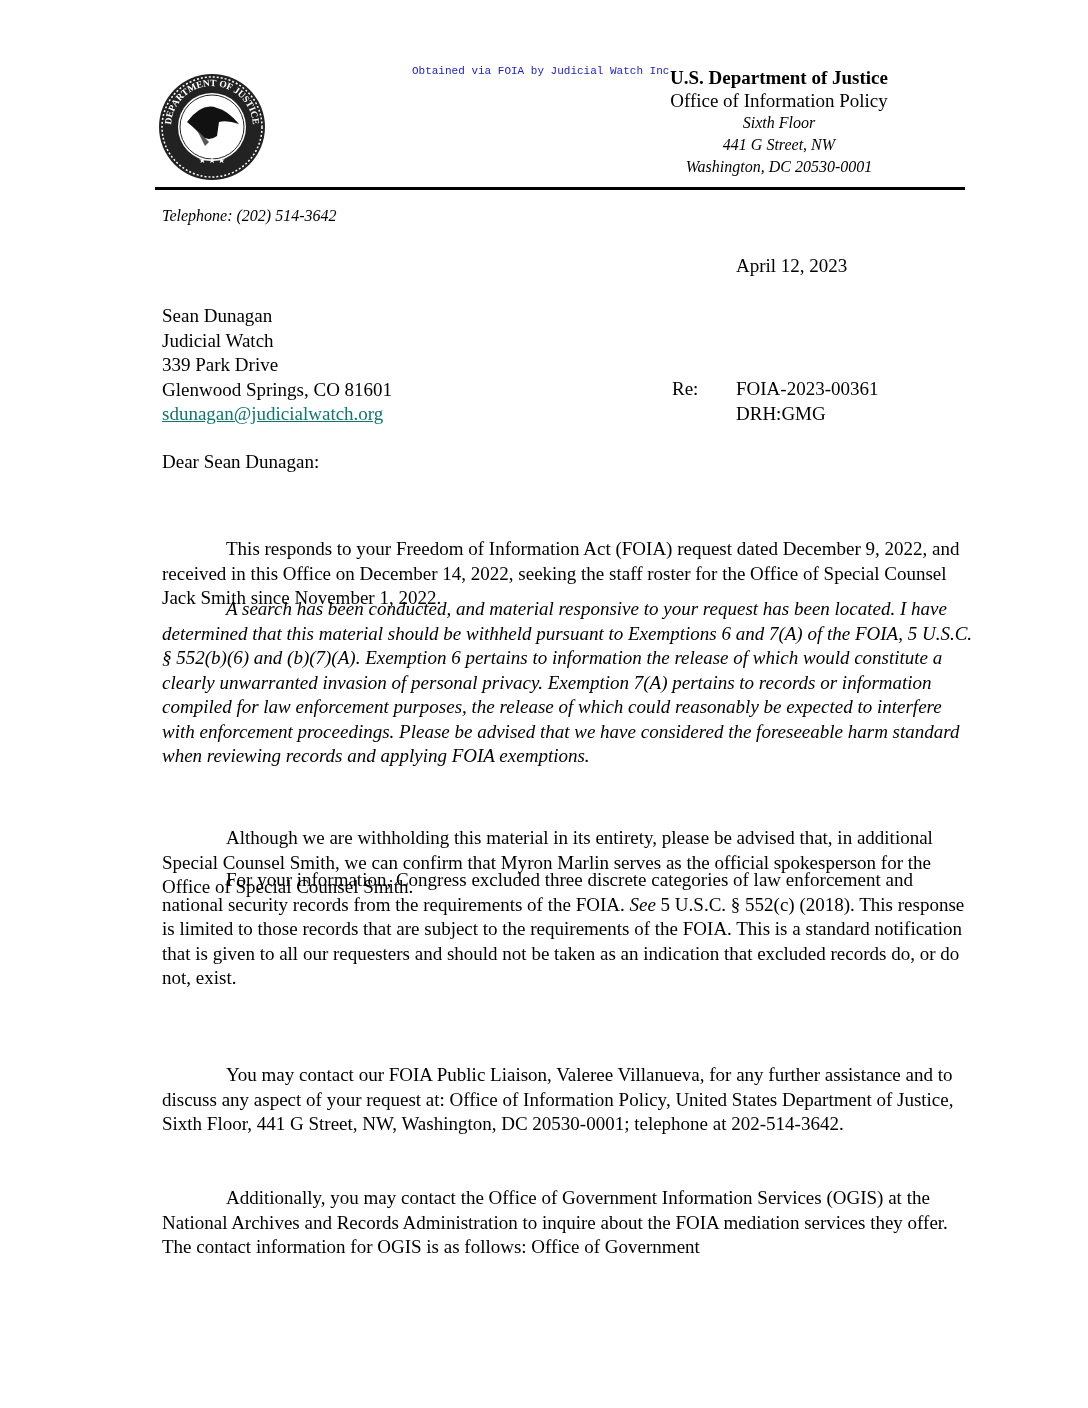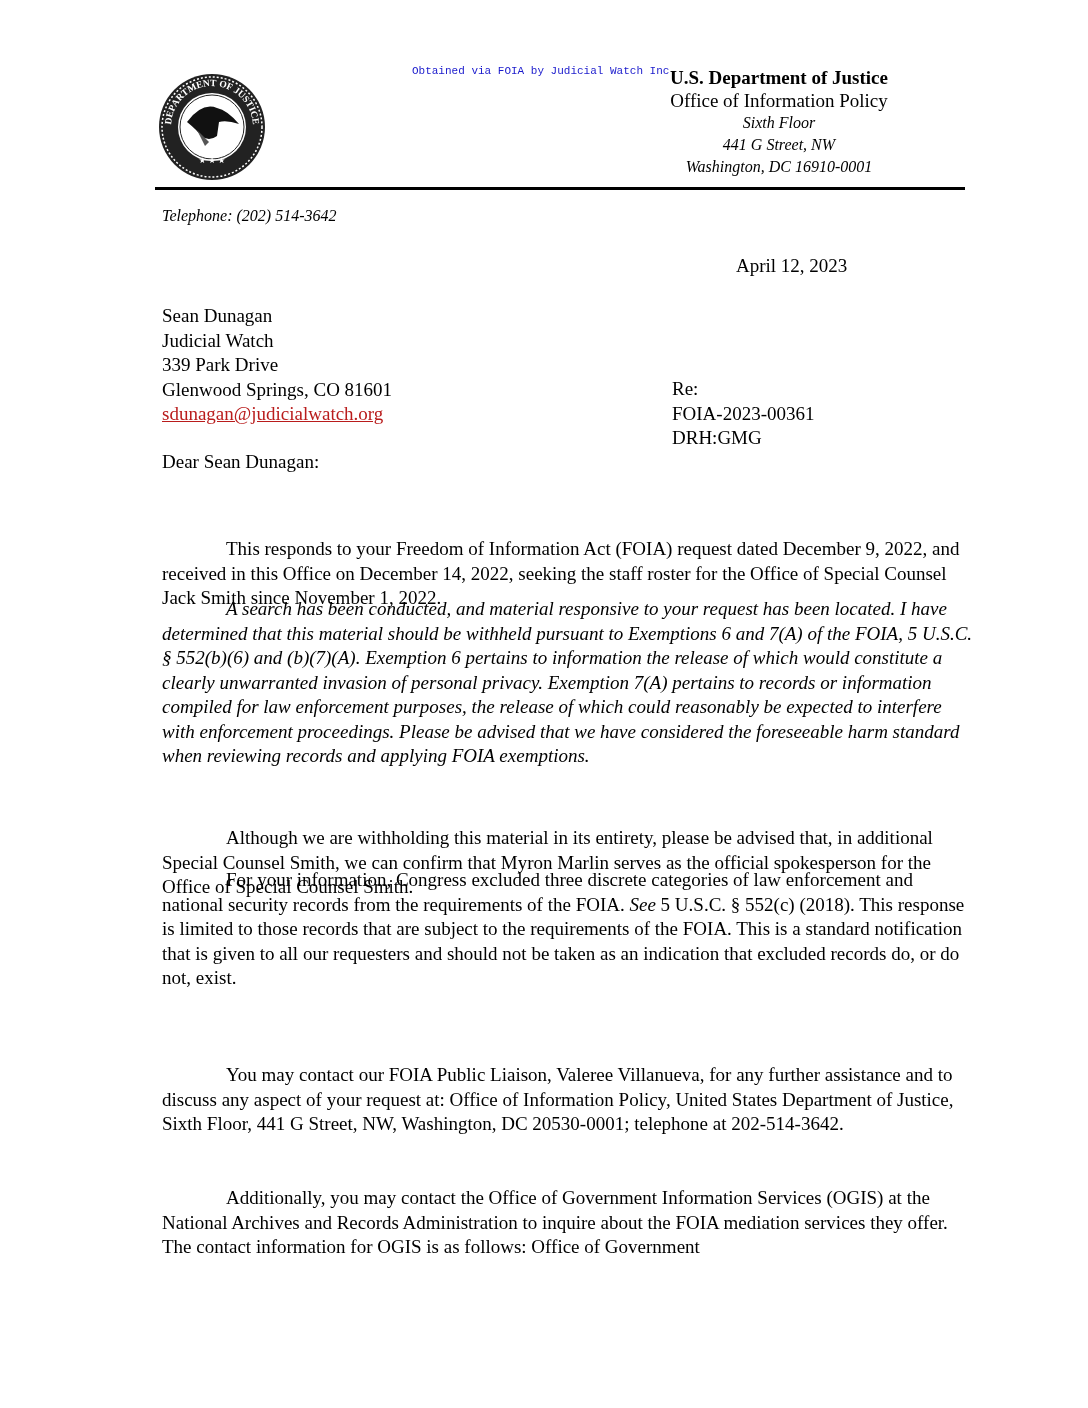--- a/index.html
+++ b/index.html
@@ -31,26 +31,26 @@
       position: absolute; left: 162px; top: 207px; font-style: italic; font-size: 16px;
     }
 
     .date {
       position: absolute; left: 736px; top: 255px; font-size: 19px;
     }
 
     .address {
       position: absolute; left: 162px; top: 304px; font-size: 19px; line-height: 24.5px;
     }
-    .address a { color: #b91c1c; text-decoration: underline; }
+    .address a { color: #0f766e; text-decoration: underline; }
 
     .re-block {
       position: absolute; left: 672px; top: 377px; font-size: 19px; line-height: 24.5px;
     }
-    .re-row { display: flex; flex-direction: column; }
+    .re-row { display: flex; }
     .re-label { width: 64px; }
 
     .salutation {
       position: absolute; left: 162px; top: 451px; font-size: 19px;
     }
 
     .body-text {
       position: absolute; left: 162px; width: 812px; font-size: 19px; line-height: 24.5px;
       text-align: left;
     }
@@ -81,21 +81,21 @@
       <textPath href="#sealArc" startOffset="50%" text-anchor="middle">DEPARTMENT OF JUSTICE</textPath>
     </text>
   </svg>
 </div>
 
 <div class="letterhead">
   <div class="lh-dept">U.S. Department of Justice</div>
   <div class="lh-office">Office of Information Policy</div>
   <div class="lh-italic">Sixth Floor</div>
   <div class="lh-italic">441 G Street, NW</div>
-  <div class="lh-italic">Washington, DC  16910-0001</div>
+  <div class="lh-italic">Washington, DC  20530-0001</div>
 </div>
 
 <div class="rule"></div>
 
 <div class="telephone">Telephone: (202) 514-3642</div>
 
 <div class="date">April 12, 2023</div>
 
 <div class="address">
   <div>Sean Dunagan</div>

